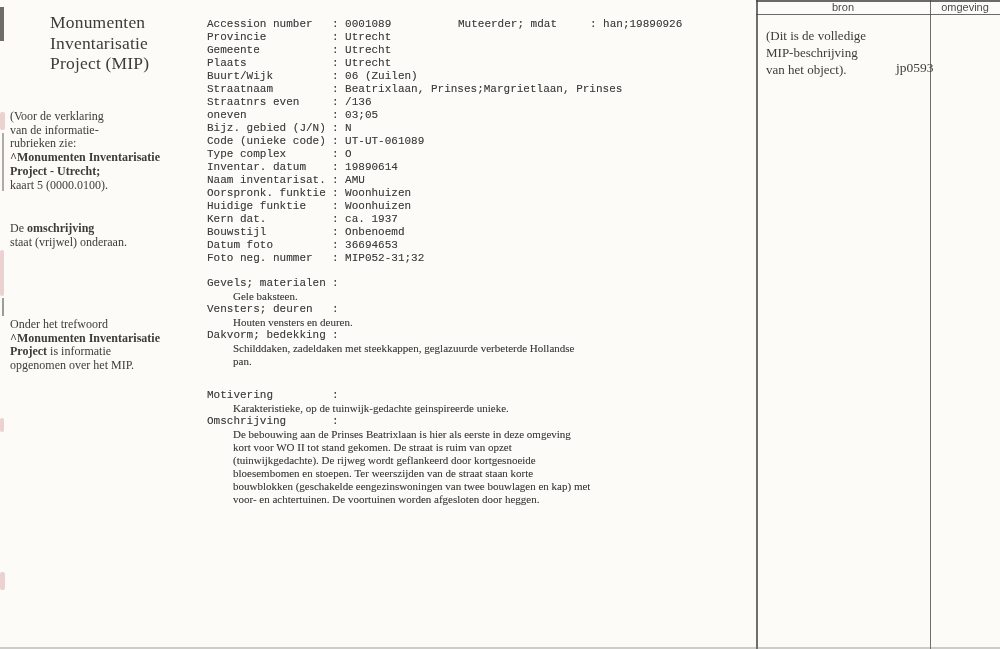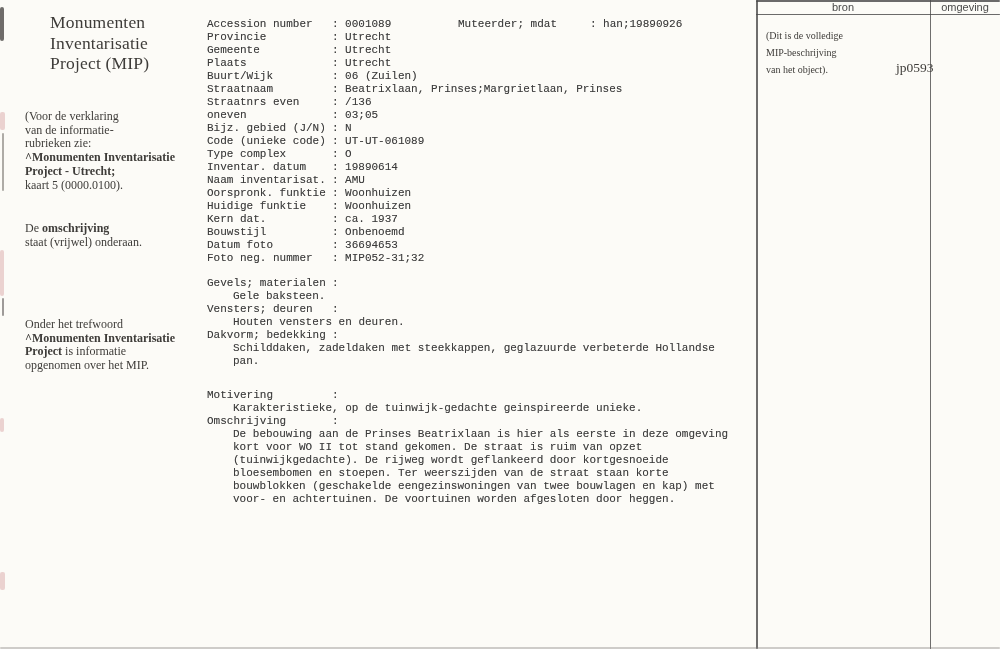--- a/index.html
+++ b/index.html
@@ -3,34 +3,34 @@
 <meta charset="utf-8">
 <style>
   html, body { margin: 0; padding: 0; }
   body {
     width: 1000px; height: 649px;
     background: #fcfbf7;
     position: relative;
     overflow: hidden;
     font-family: "Liberation Serif", serif;
   }
-  .abs { position: absolute; border-radius: 6px; }
+  .abs { position: absolute; }
 
   
   .doc-title {
     left: 22px; top: 12px;
     font-size: 17.5px; line-height: 20.5px;
     font-weight: 400;
     color: #3e3c39;
     white-space: pre-line;
     letter-spacing: 0.2px;
     margin-left: 28px;
   }
   .side-note {
-    left: 25px;
+    left: 10px;
     width: 190px;
     font-size: 12px; line-height: 13.7px;
     color: #3e3c39;
     white-space: pre-line;
   }
   .side-note .b { font-weight: bold; }
   .note-1 { top: 110px; }
   .note-2 { top: 222px; }
   .note-3 { top: 318px; }
 
@@ -43,40 +43,40 @@
   }
   .content { left: 207px; top: 18px; width: 560px; }
   .kv-row { height: 13px; white-space: pre; position: relative; }
   .kv-label { display: inline-block; width: 125px; white-space: pre; }
   .kv-value { margin-left: 6.5px; white-space: pre; }
   .muteerder { position: absolute; left: 251px; top: 0; white-space: pre; }
   .mu-label { display: inline-block; width: 132px; }
   .sections-a { margin-top: 12px; }
   .sections-b { margin-top: 21px; }
   .section-heading { white-space: pre; }
-  .section-body { padding-left: 26px; white-space: pre; }
+  .section-body { padding-left: 26px; white-space: pre; font-family: Liberation Serif, serif; }
 
   
   .vline { top: 0; width: 1.6px; height: 649px; background: rgba(70,70,70,0.78); }
   .vline-1 { left: 756px; }
   .vline-2 { left: 929.5px; }
   .hline-top { left: 756px; top: 0; width: 244px; height: 1.6px; background: rgba(70,70,70,0.8); }
   .hline-header { left: 756px; top: 13.5px; width: 244px; height: 1.8px; background: rgba(70,70,70,0.8); }
   .col-header {
     top: 1px;
     font-family: "Liberation Sans", sans-serif;
     font-size: 11px; line-height: 12px;
     color: #4a4a4a;
     text-align: center;
   }
   .bron-header { left: 757px; width: 172px; }
   .verwerkt-header { left: 930px; width: 70px; }
   .bron-note {
     left: 766px; top: 27px; width: 160px;
-    font-size: 10px; line-height: 17.2px;
+    font-size: 13px; line-height: 17.2px;
     color: #3e3c39;
     white-space: pre-line;
   }
   .verwerkt-value {
     left: 896px; top: 60px;
     font-size: 13.5px;
     color: #3e3c39;
   }
 
   

